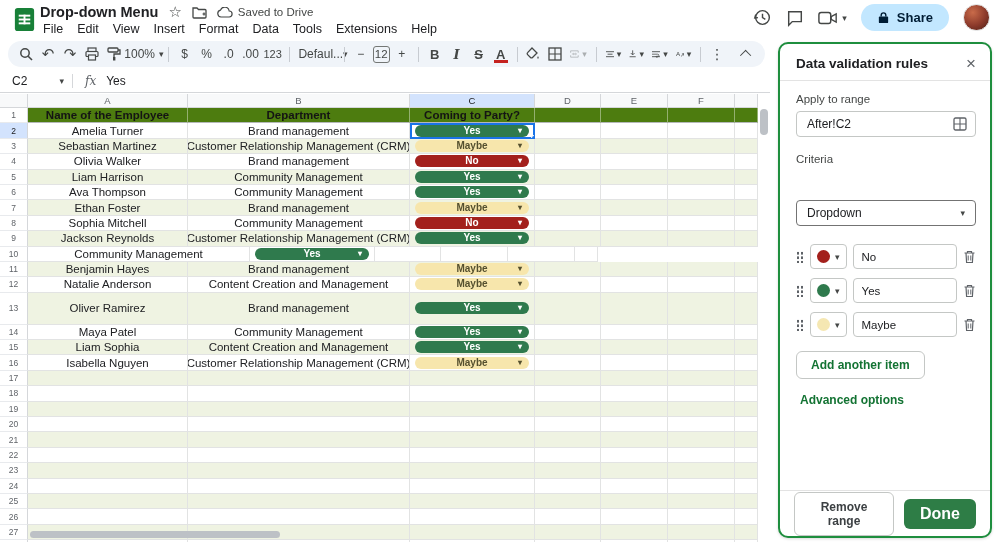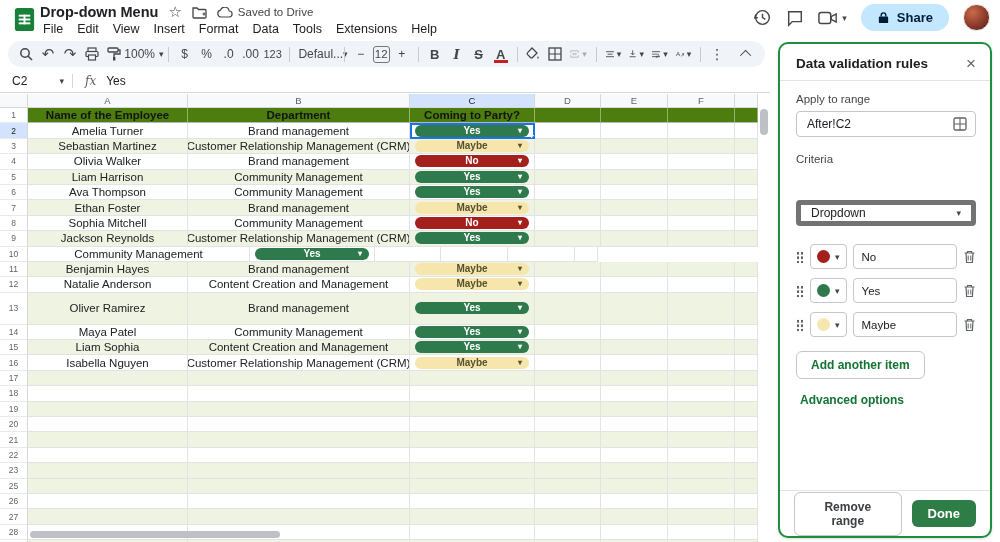--- a/index.html
+++ b/index.html
@@ -61,32 +61,32 @@
   .hscroll { position:absolute; left:30px; bottom:4px; width:250px; height:7px; background:#bdc1c6; border-radius:4px; }
 
   
   .panel { position:absolute; left:778px; top:42px; width:214px; height:496px; background:#fff; border:2.5px solid #1e8e3e; border-radius:10px; box-shadow:0 1px 3px rgba(0,0,0,.15); }
   .panel-head { display:flex; align-items:center; justify-content:space-between; padding:12px 14px 9px 16px; border-bottom:1px solid #e3e3e3; }
   .panel-title { font-size:13.5px; font-weight:bold; color:#202124; }
   .panel-close { font-size:17px; color:#5f6368; line-height:14px; }
   .panel-body { padding:12px 14px 0 16px; }
   .plabel { font-size:11.5px; color:#444746; margin-bottom:6px; }
   .range-box { display:flex; align-items:center; justify-content:space-between; border:1px solid #c4c7c5; border-radius:4px; height:26px; padding:0 8px 0 10px; font-size:12px; margin-bottom:16px; }
-  .select-box { display:flex; align-items:center; justify-content:space-between; border:5px solid #737373; border-radius:4px; height:26px; padding:0 10px; font-size:12px; margin-bottom:18px;margin-top:35px; }
+  .select-box { display:flex; align-items:center; justify-content:space-between; border:1px solid #737373; border-radius:4px; height:26px; padding:0 10px; font-size:12px; margin-bottom:18px;margin-top:35px; }
   .item-row { display:flex; align-items:center; gap:6px; margin-bottom:9px; }
   .drag { width:8px; height:12px; background-image:radial-gradient(circle, #5f6368 1.1px, transparent 1.3px); background-size:4px 4.5px; flex:none; }
   .chip-btn { display:flex; align-items:center; gap:5px; border:1px solid #c4c7c5; border-radius:4px; height:25px; padding:0 6px; flex:none; }
   .dot { width:13px; height:13px; border-radius:50%; }
   .item-input { flex:1; border:1px solid #c4c7c5; border-radius:4px; height:25px; font-size:11.5px; color:#202124; padding:0 8px; font-family:"Liberation Sans",sans-serif; background:#fff; min-width:0; }
   .trash { flex:none; display:flex; }
   .add-btn { display:inline-block; border:1px solid #c4c7c5; border-radius:6px; padding:6px 14px; font-size:12px; font-weight:bold; color:#137333; margin:5px 0 14px 0; background:#fff; }
   .advanced { font-size:12px; font-weight:bold; color:#137333; padding-left:4px; }
   .panel-foot { position:absolute; left:0; right:0; bottom:0; height:46px; border-top:1px solid #e3e3e3; display:flex; align-items:center; justify-content:flex-end; gap:10px; padding:0 14px; }
   .btn-outline { border:1px solid #c4c7c5; border-radius:6px; background:#fff; color:#3c4043; font-size:12px; font-weight:bold; padding:7px 14px; }
-  .btn-filled { border:none; border-radius:6px; background:#2e7d46; color:#fff; font-size:13px; font-weight:bold; padding:6px 16px; }
+  .btn-filled { border:none; border-radius:6px; background:#2e7d46; color:#fff; font-size:16px; font-weight:bold; padding:6px 16px; }
 </style>
 </head>
 <body>
 
 <div class="app">
 
   <div class="topbar">
     <svg class="sheets-icon" viewBox="0 0 26 26">
       <rect x="3" y="1" width="20" height="24" rx="3" fill="#188038"></rect>
       <rect x="7" y="8" width="12" height="2" fill="#fff"></rect>
@@ -533,20 +533,30 @@
       </div>
       <div class="srow" style="height: 15.4px;">
         <div class="rownum">23</div>
         <div class="cell band" style="width: 160px;"></div>
         <div class="cell band" style="width: 222px;"></div>
         <div class="cell band" style="width: 125px;"></div>
         <div class="cell band" style="width: 66px;"></div>
         <div class="cell band" style="width: 67px;"></div>
         <div class="cell band" style="width: 67px;"></div>
         <div class="cell band" style="width: 23px;"></div>
+      </div>
+      <div class="srow" style="height: 15.4px;">
+        <div class="rownum">24</div>
+        <div class="cell" style="width: 160px;"></div>
+        <div class="cell" style="width: 222px;"></div>
+        <div class="cell" style="width: 125px;"></div>
+        <div class="cell" style="width: 66px;"></div>
+        <div class="cell" style="width: 67px;"></div>
+        <div class="cell" style="width: 67px;"></div>
+        <div class="cell" style="width: 23px;"></div>
       </div>
       <div class="srow" style="height: 15.4px;">
         <div class="rownum">25</div>
         <div class="cell band" style="width: 160px;"></div>
         <div class="cell band" style="width: 222px;"></div>
         <div class="cell band" style="width: 125px;"></div>
         <div class="cell band" style="width: 66px;"></div>
         <div class="cell band" style="width: 67px;"></div>
         <div class="cell band" style="width: 67px;"></div>
         <div class="cell band" style="width: 23px;"></div>

